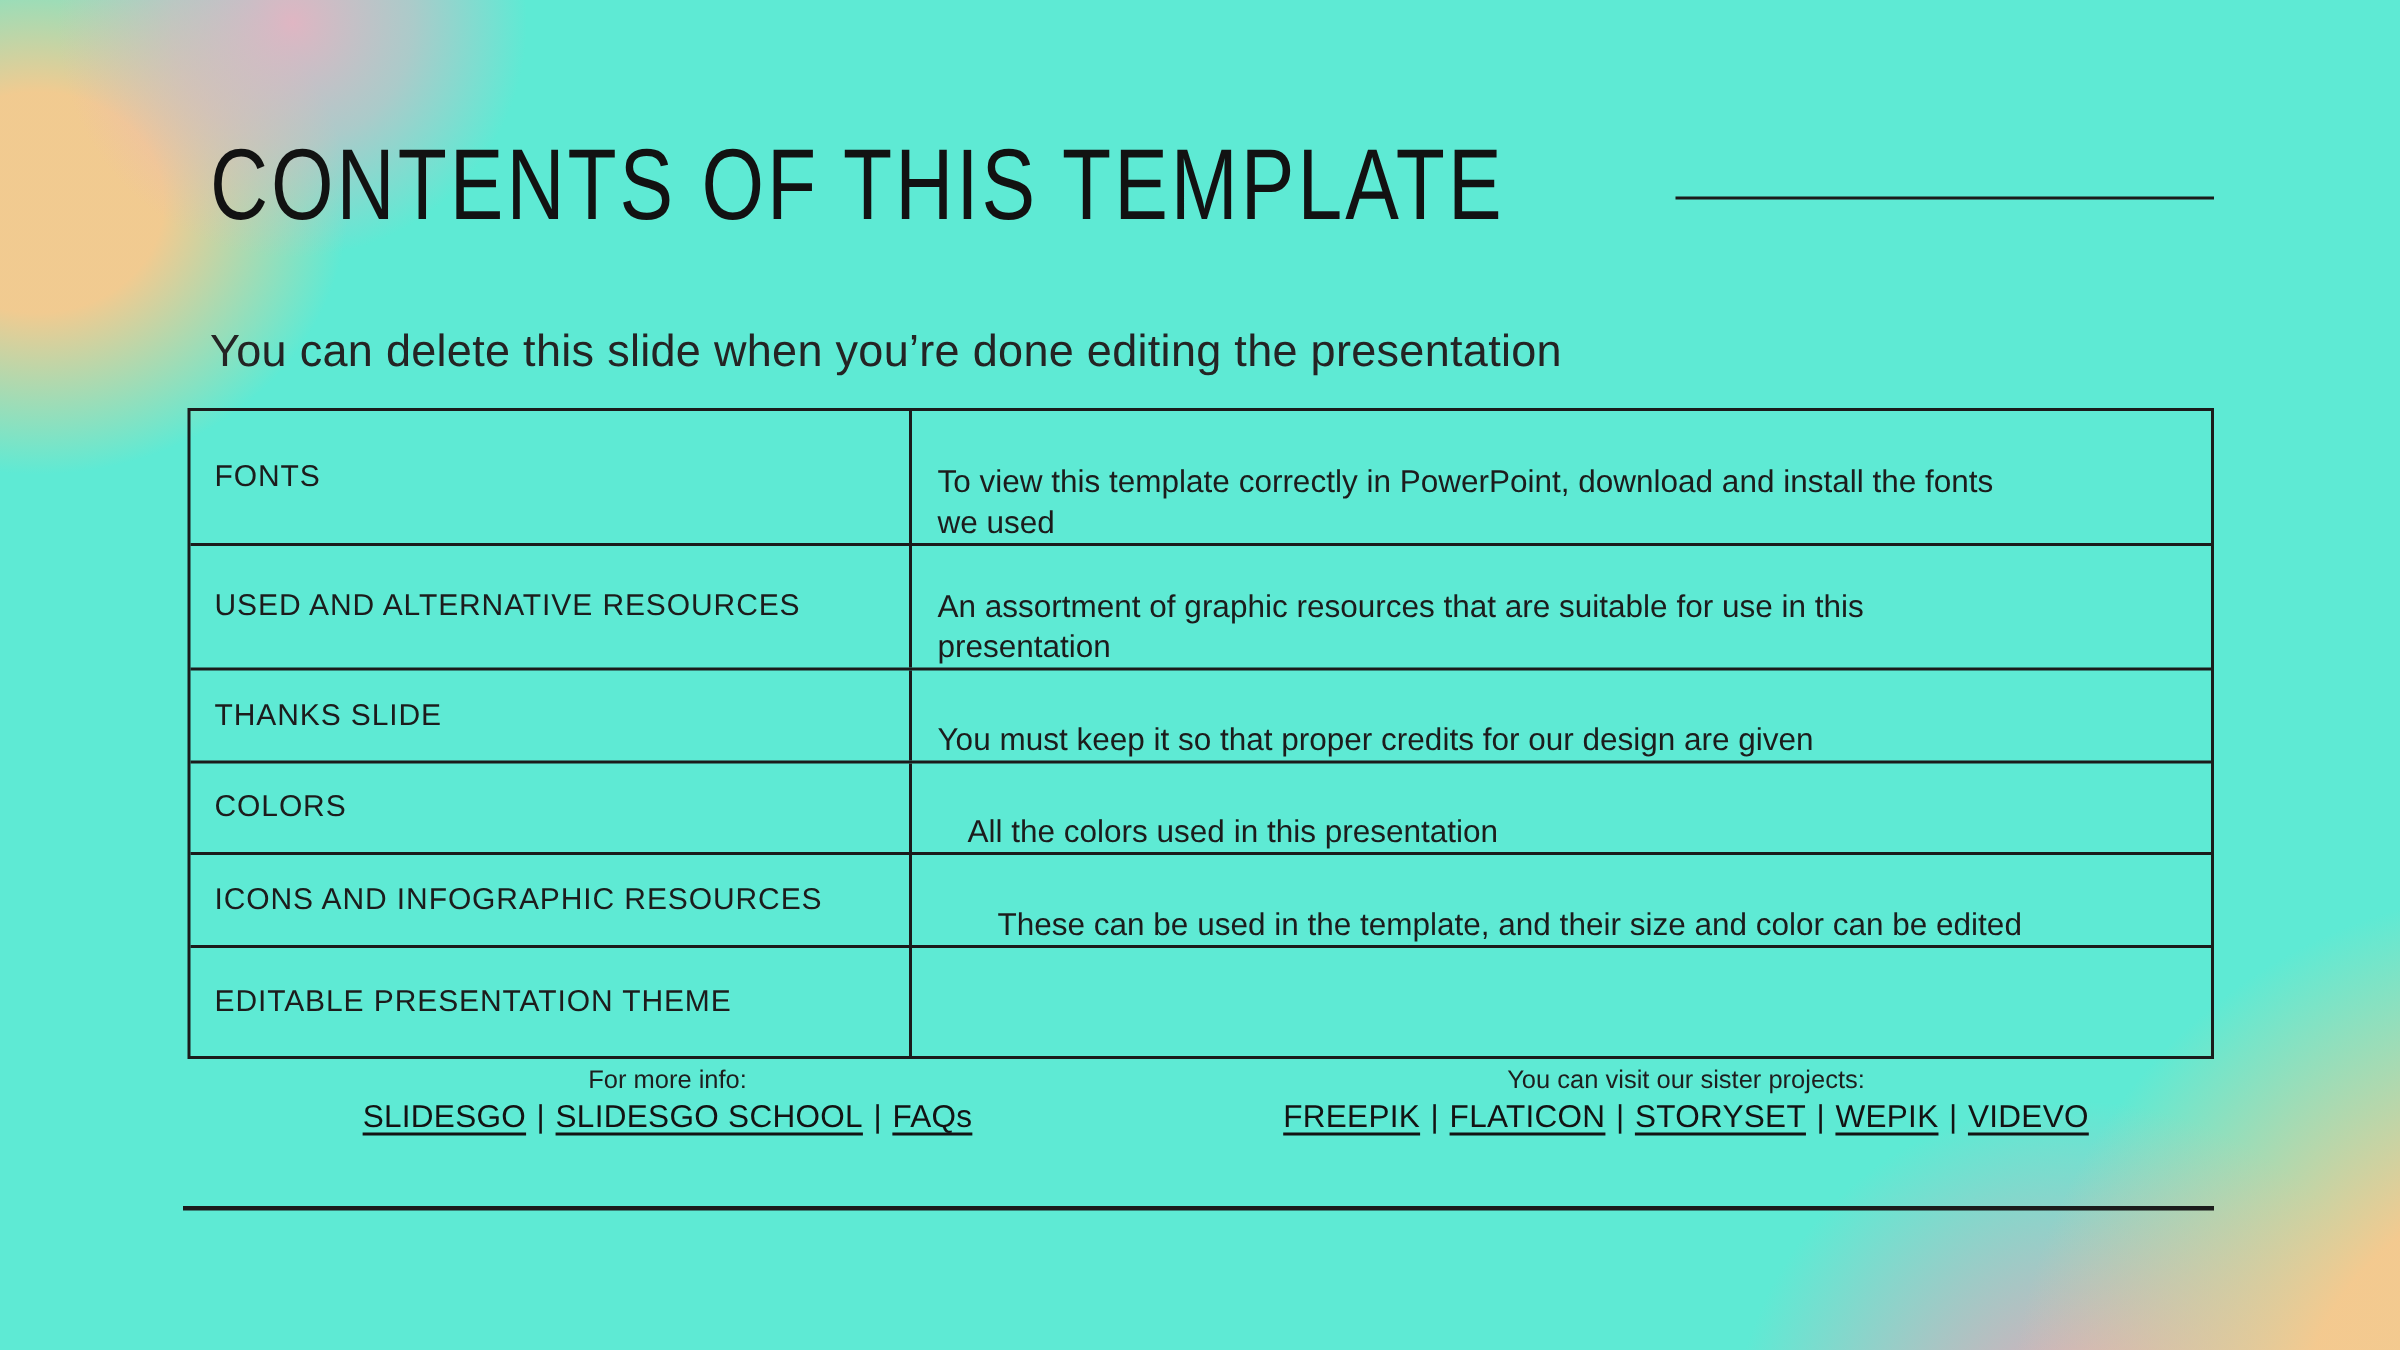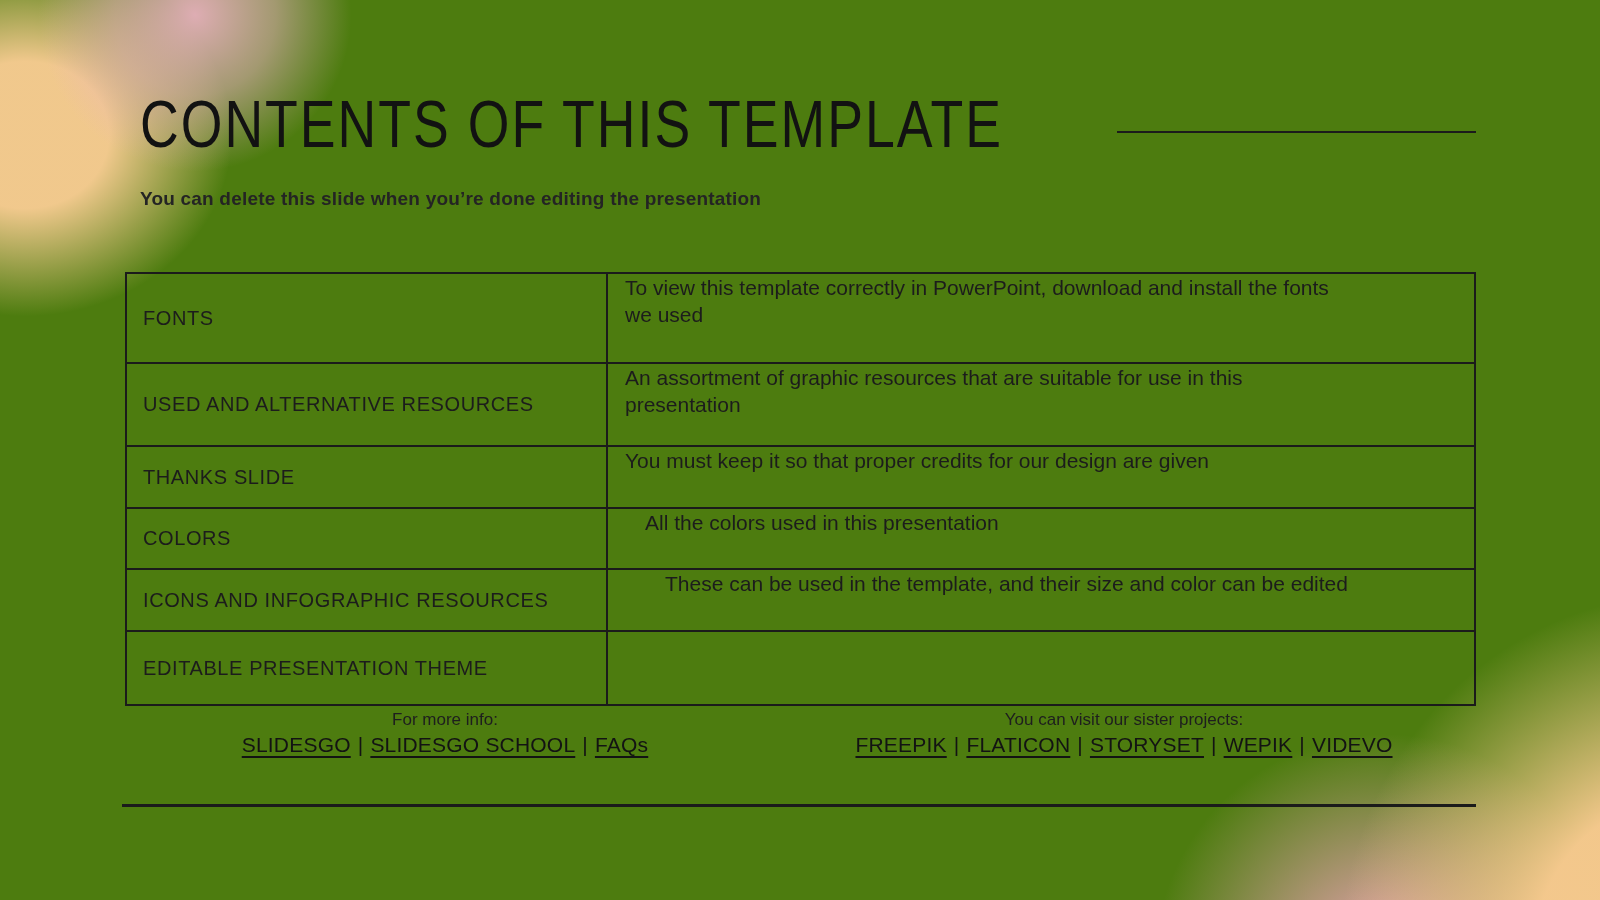--- a/index.html
+++ b/index.html
@@ -1,20 +1,20 @@
 <!DOCTYPE html>
 <html><head>
 <meta charset="utf-8">
 <style>
   html,body{margin:0;padding:0;background:#d8d8d8;}
   .slide{
     position:relative;
     width:1600px;height:900px;
     overflow:hidden;
-    background:#4d7c0f;
+    background:#5eead4;
     font-family:"Liberation Sans", sans-serif;
     color:#1a1a1a;
   }
   .blob{position:absolute;pointer-events:none;}
   .blob-tl{
     left:0;top:0;width:440px;height:520px;
     background:
       radial-gradient(circle 230px at 195px 15px, rgba(234,177,193,0.92) 0%, rgba(234,177,193,0.55) 35%, rgba(234,177,193,0) 68%),
       radial-gradient(ellipse 280px 245px at 25px 135px, rgba(244,202,143,0.98) 30%, rgba(244,202,143,0) 74%);
   }
@@ -28,43 +28,43 @@
     position:absolute;left:140px;top:90px;margin:0;
     font-size:67px;font-weight:400;line-height:67px;
     letter-spacing:2.5px;color:#121212;white-space:nowrap;
     transform:scaleX(0.8);transform-origin:left center;
   }
   .title-rule{
     position:absolute;left:1117px;top:131px;width:359px;height:2px;
     background:#1b1b1b;
   }
   .subtitle{
-    position:absolute;left:140px;top:188px;margin:0;
-    font-size:19px;font-weight:700;color:#242424;letter-spacing:0.2px;
+    position:absolute;left:140px;top:218px;margin:0;
+    font-size:30px;font-weight:400;color:#242424;letter-spacing:0.2px;
   }
   .contents-table{
     position:absolute;left:125px;top:272px;width:1351px;
     border:2px solid #1b1b1b;
     box-sizing:border-box;
     background:transparent;
   }
   .trow{display:flex;border-bottom:2px solid #1b1b1b;}
   .trow:last-child{border-bottom:none;}
   .r1{height:88px;} .r2{height:81px;} .r3{height:60px;}
   .r4{height:59px;gap:20px;} .r5{height:60px;gap:40px;} .r6{height:72px;}
   .cell-label{
     flex:0 0 481px;box-sizing:border-box;
     border-right:2px solid #1b1b1b;
     display:flex;align-items:center;
     padding-left:16px;padding-right:10px;
     font-size:20px;letter-spacing:0.6px;color:#1c1c1c;
   }
   .cell-desc{
     flex:1 1 auto;box-sizing:border-box;
-    display:flex;align-items:flex-start;
+    display:flex;align-items:flex-end;
     padding-left:17px;padding-right:40px;
     font-size:21px;line-height:27px;color:#1c1c1c;
   }
   .cell-desc .desc-text{white-space:pre-line;}
   .desc-bold{font-weight:700;margin-left:6px;}
   .footer-block{
     position:absolute;top:710px;text-align:center;
   }
   .footer-left{left:225px;width:440px;}
   .footer-right{left:834px;width:580px;}

